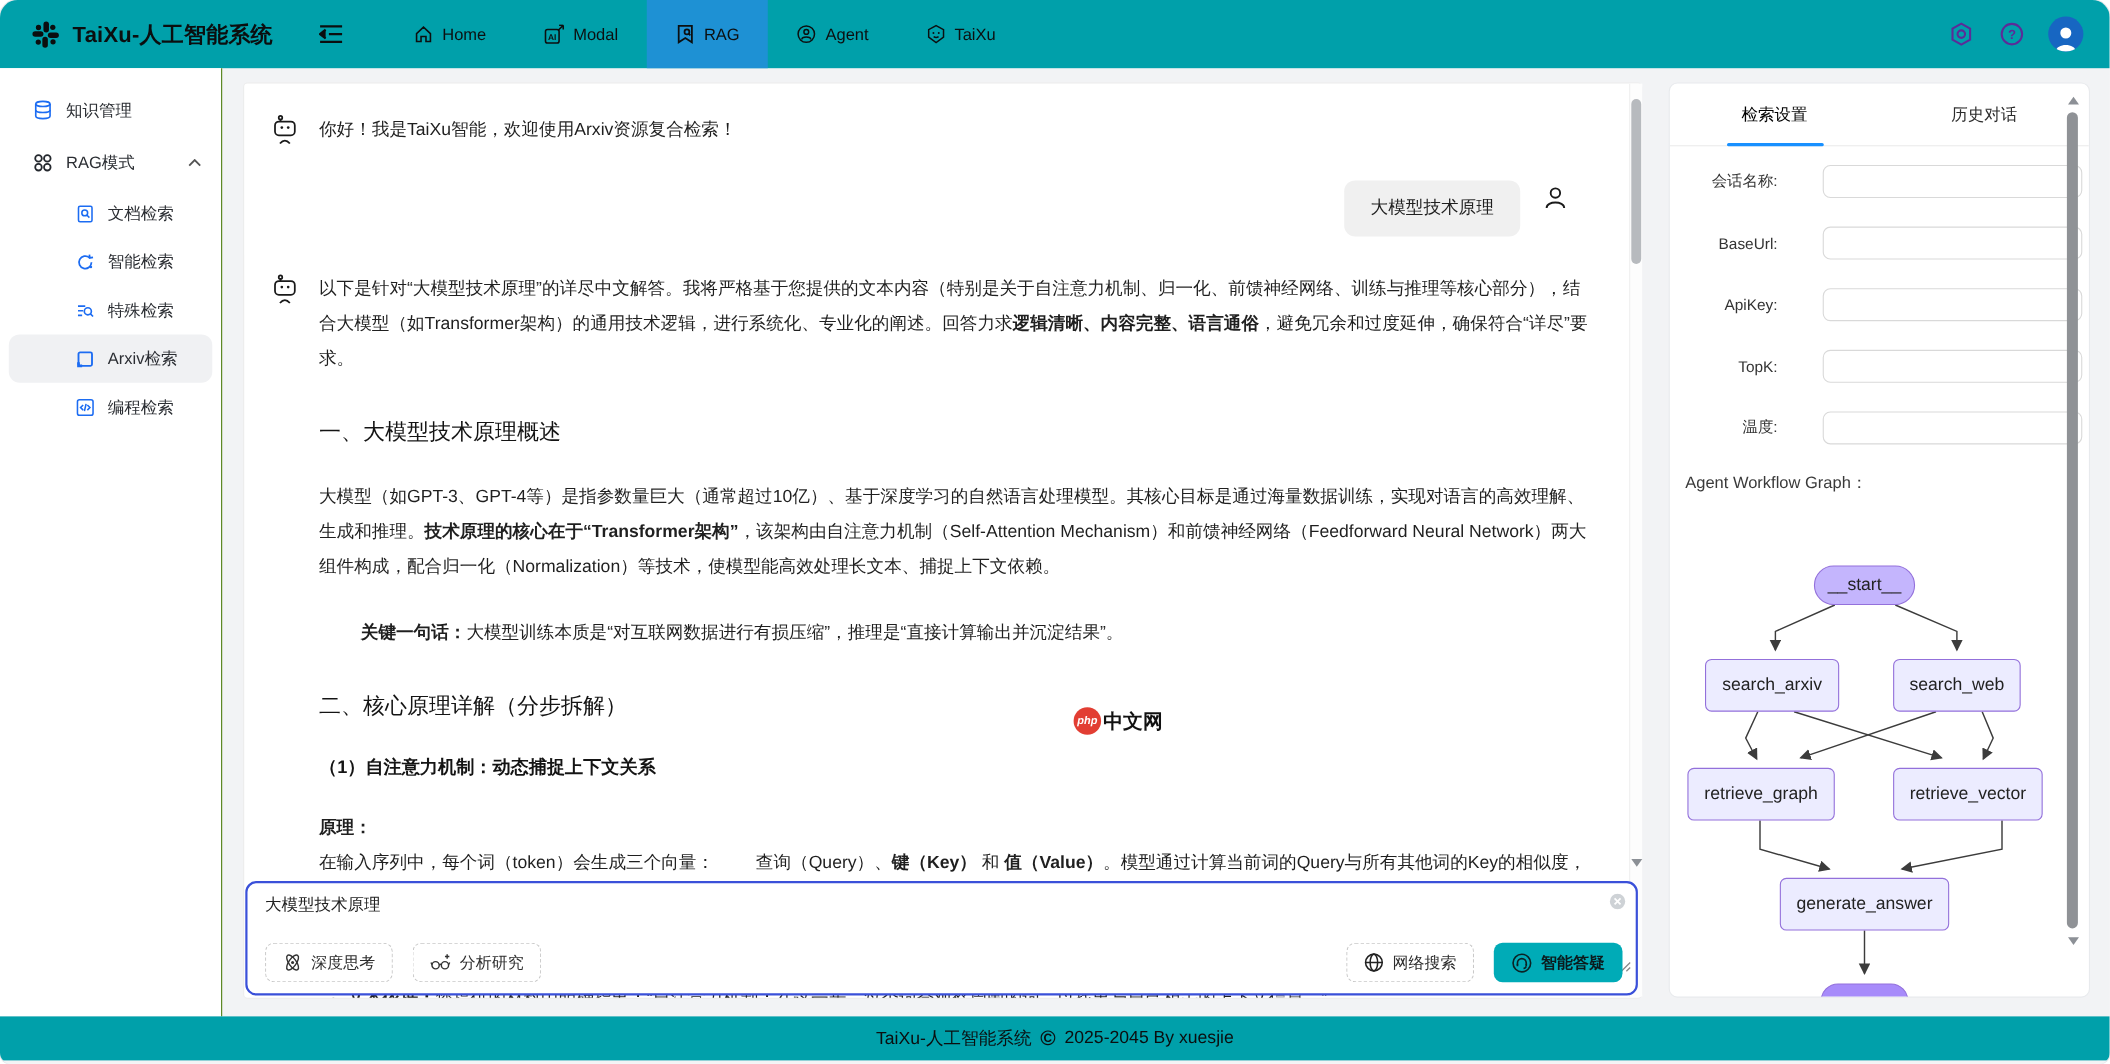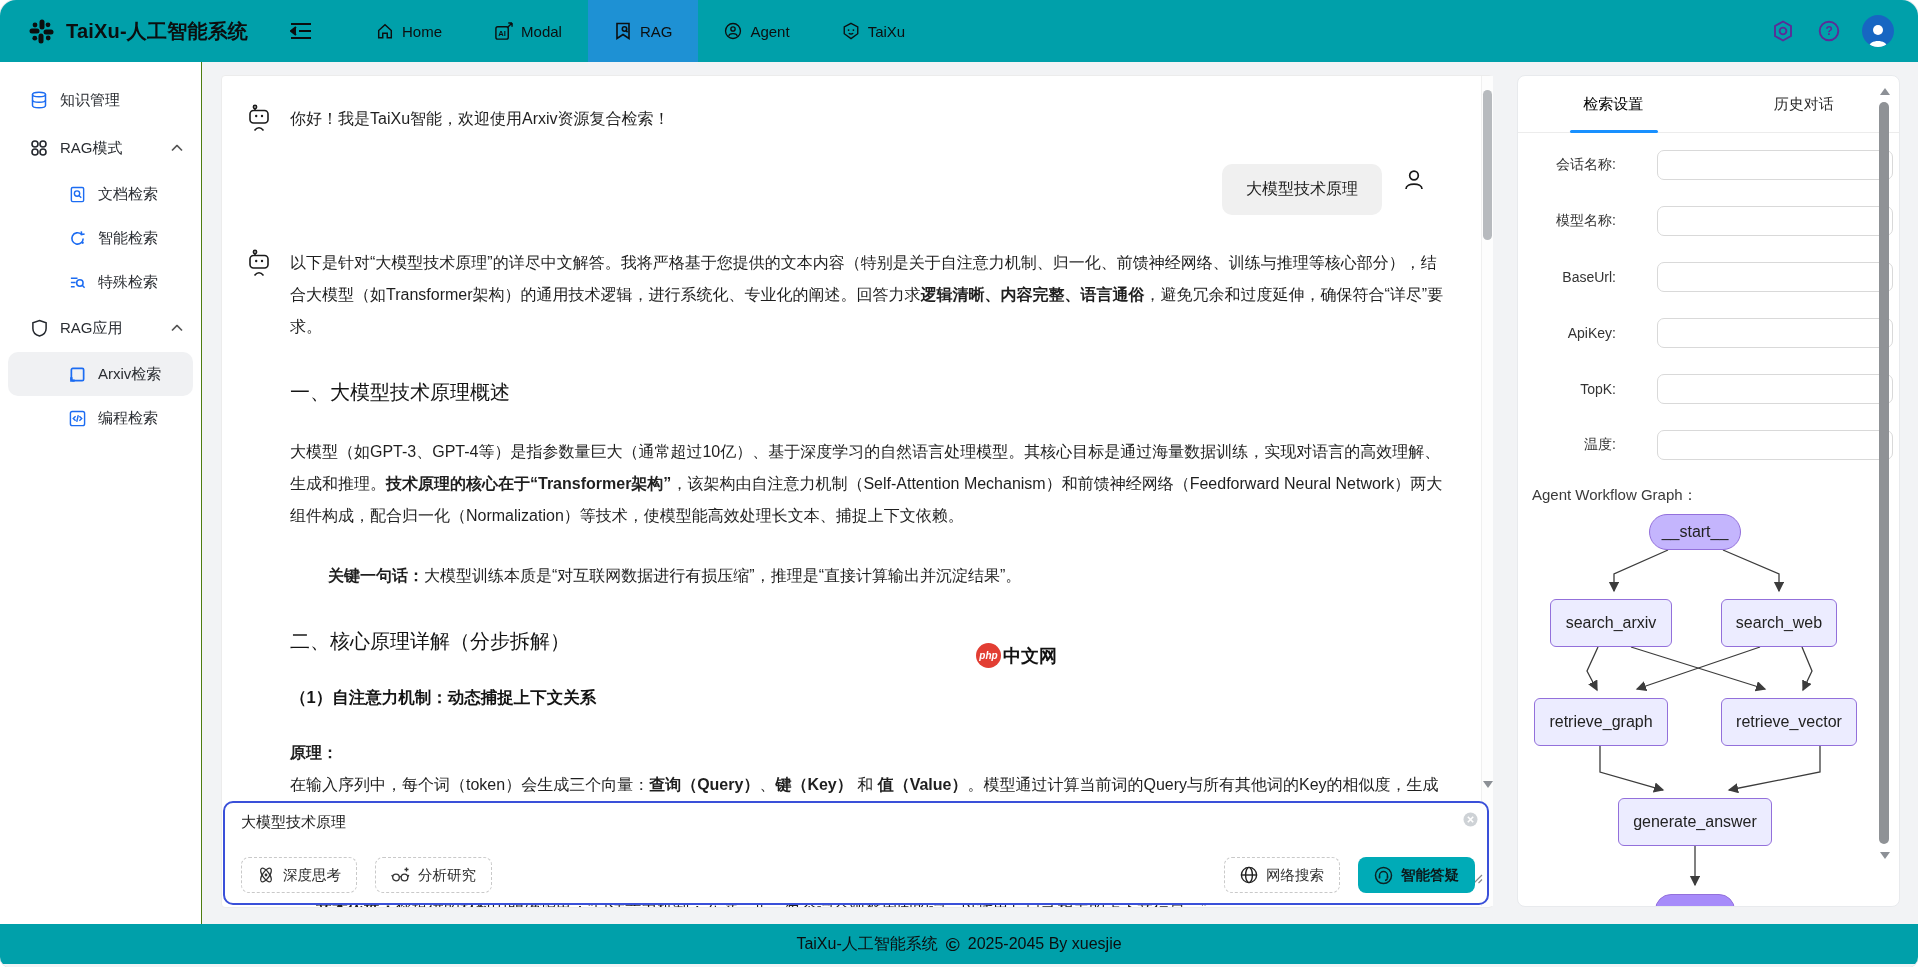--- a/index.html
+++ b/index.html
@@ -267,33 +267,20 @@
         <svg width="17" height="17" viewBox="0 0 18 18" fill="none" stroke="#1C6CF2" stroke-width="1.6">
           <path d="M2,4.5 H9 M2,9 H7"></path>
           <circle cx="11.5" cy="9.5" r="3.4"></circle>
             <path d="M14,12 L16.5,14.5"></path>
           <path d="M2,13.5 H6"></path>
         </svg>
       </span>
       <span>特殊检索</span>
     </div>
 
-    <div class="side-group">
-      <span class="side-icon">
-        <svg width="17" height="18" viewBox="0 0 18 19" fill="none" stroke="#24282e" stroke-width="1.6">
-          <path d="M9,1.5 L16,4 V10 C16,14.5 12.5,17 9,18 C5.5,17 2,14.5 2,10 V4 Z"></path>
-        </svg>
-      </span>
-      <span>RAG应用</span>
-      <span class="caret">
-        <svg width="12" height="7" viewBox="0 0 12 7" fill="none" stroke="#555" stroke-width="1.7">
-          <polyline points="1,6 6,1 11,6"></polyline>
-        </svg>
-      </span>
-    </div>
 
     <div class="side-sub active">
       <span class="side-icon">
         <svg width="17" height="17" viewBox="0 0 18 18" fill="none" stroke="#1C6CF2" stroke-width="1.8">
           <rect x="2.5" y="2.5" width="13" height="13" rx="1.5"></rect>
           <path d="M2.5,12 V15.5 H6" stroke-width="2.6"></path>
         </svg>
       </span>
       <span>Arxiv检索</span>
     </div>
@@ -346,21 +333,21 @@
           </svg>
         </span>
         <div class="md">
           <p><span>以下是针对“大模型技术原理”的详尽中文解答。我将严格基于您提供的文本内容（特别是关于自注意力机制、归一化、前馈神经网络、训练与推理等核心部分），结合大模型（如Transformer架构）的通用技术逻辑，进行系统化、专业化的阐述。回答力求</span><span style="font-weight: 700;">逻辑清晰、内容完整、语言通俗</span><span>，避免冗余和过度延伸，确保符合“详尽”要求。</span></p>
           <h3>一、大模型技术原理概述</h3>
           <p><span>大模型（如GPT-3、GPT-4等）是指参数量巨大（通常超过10亿）、基于深度学习的自然语言处理模型。其核心目标是通过海量数据训练，实现对语言的高效理解、生成和推理。</span><span style="font-weight: 700;">技术原理的核心在于“Transformer架构”</span><span>，该架构由自注意力机制（Self-Attention Mechanism）和前馈神经网络（Feedforward Neural Network）两大组件构成，配合归一化（Normalization）等技术，使模型能高效处理长文本、捕捉上下文依赖。</span></p>
           <div class="quote"><span style="font-weight: 700;">关键一句话：</span><span>大模型训练本质是“对互联网数据进行有损压缩”，推理是“直接计算输出并沉淀结果”。</span></div>
           <h3>二、核心原理详解（分步拆解）</h3>
           <h4>（1）自注意力机制：动态捕捉上下文关系</h4>
           <p><span style="font-weight: 700;">原理：</span><span>
-在输入序列中，每个词（token）会生成三个向量：</span><span style="font-weight: 700;">查询（Query）</span><span>、</span><span style="font-weight: 700;">键（Key）</span><span> 和 </span><span style="font-weight: 700;">值（Value）</span><span>。模型通过计算当前词的Query与所有其他词的Key的相似度，生成注意力权重（Attention Score）。最终，用这些权重加权求和所有Value，得到当前词的上下文表示（Context Vector）。</span></p>
+在输入序列中，每个词（token）会生成三个向量：</span><span style="font-weight: 400; margin-left: 38px;">查询（Query）</span><span>、</span><span style="font-weight: 700;">键（Key）</span><span> 和 </span><span style="font-weight: 700;">值（Value）</span><span>。模型通过计算当前词的Query与所有其他词的Key的相似度，生成注意力权重（Attention Score）。最终，用这些权重加权求和所有Value，得到当前词的上下文表示（Context Vector）。</span></p>
           <ul>
             <li><span style="font-weight: 700;">为什么重要：</span><span>传统RNN模型处理长序列时效率低下（需逐步遍历），而自注意力机制</span><span style="font-weight: 700;">并行计算</span><span>，能快速识别长距离依赖（如句子中“猫”与“老鼠”的关系）。</span></li>
             <li><span style="font-weight: 700;">文本依据：</span><span>您提供的材料中明确指出：“自注意力机制：在这一步，每个词会观察周围的词，以找出与自己相关的上下文信息。”</span></li>
 
           </ul>
           <div class="watermark">
             <span class="wm-badge">php</span>
             <span class="wm-text">中文网</span>
           </div>
         </div>
@@ -439,24 +426,20 @@
       </div>
       <div class="panel-tab">
         <span>历史对话</span>
       </div>
       <div class="tab-underline"></div>
     </div>
 
     <div class="panel-form">
       <div class="form-row">
         <label>会话名称:</label>
-        <input type="text" style="">
-      </div>
-      <div class="form-row">
-        <label>模型名称:</label>
         <input type="text" style="">
       </div>
       <div class="form-row">
         <label>BaseUrl:</label>
         <input type="text" style="">
       </div>
       <div class="form-row">
         <label>ApiKey:</label>
         <input type="text" style="">
       </div>

